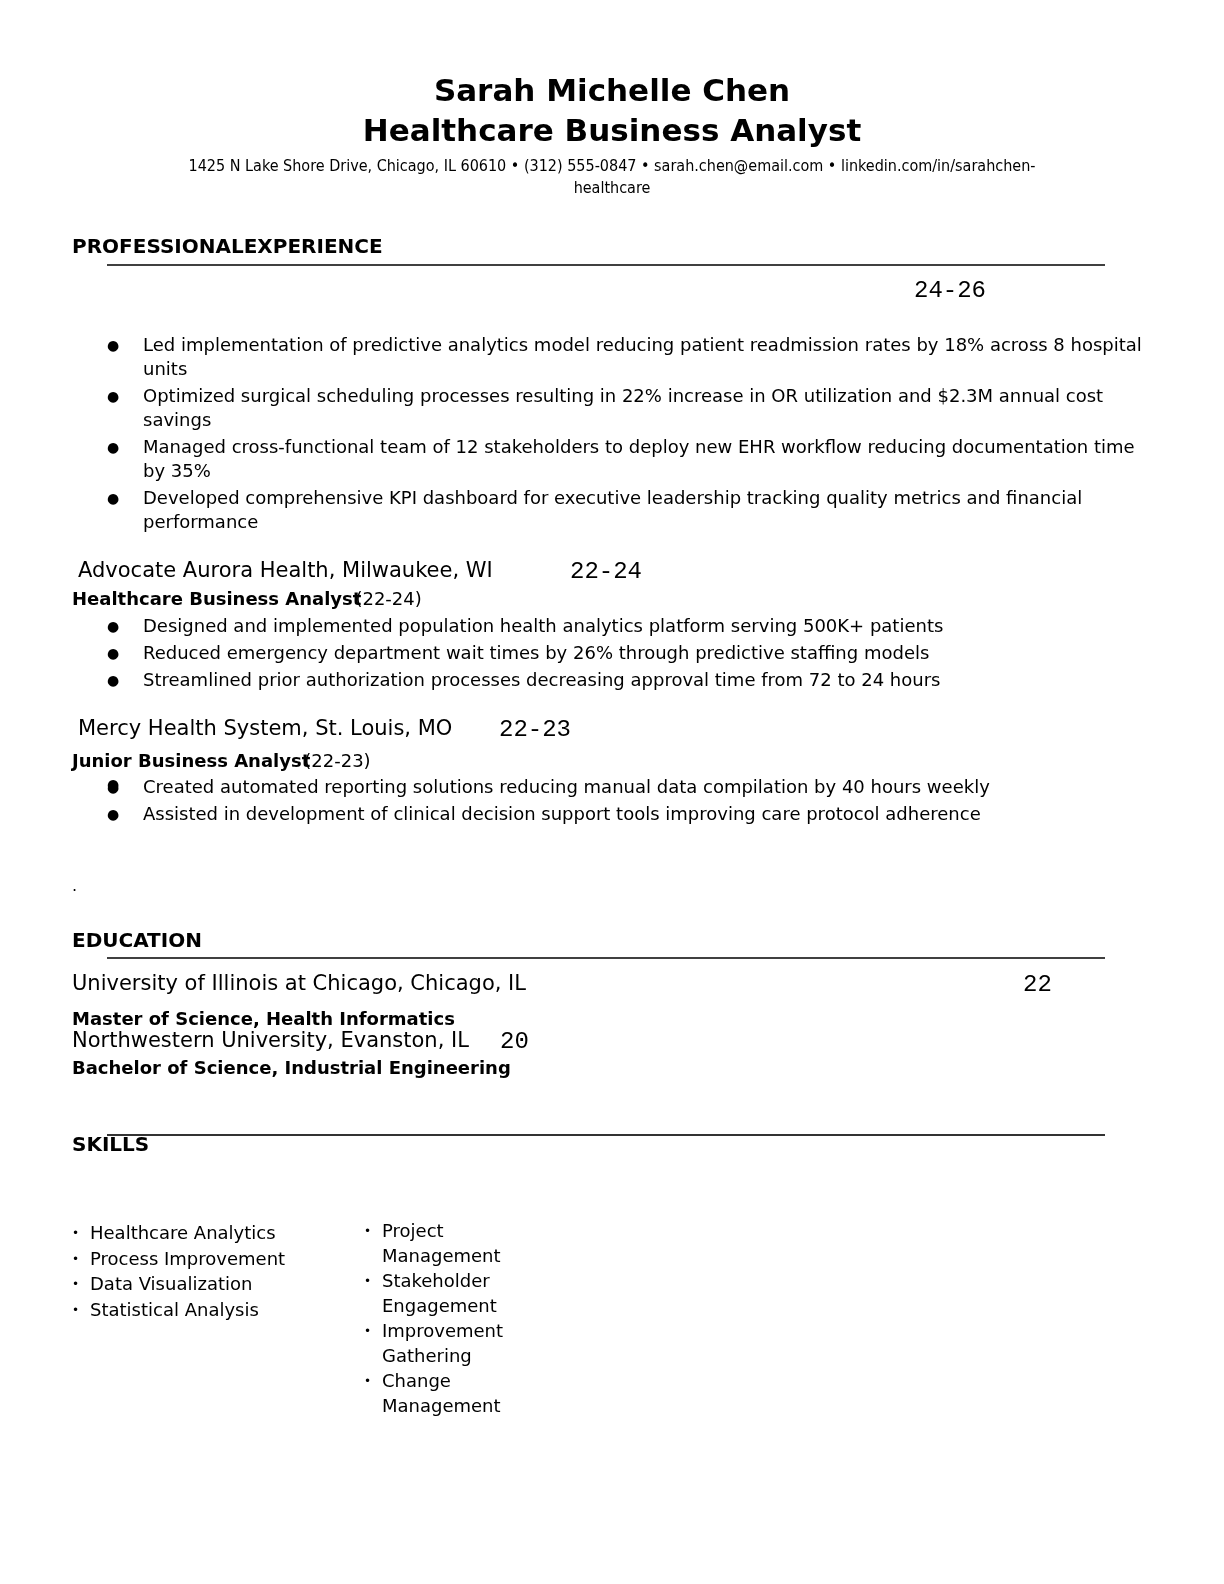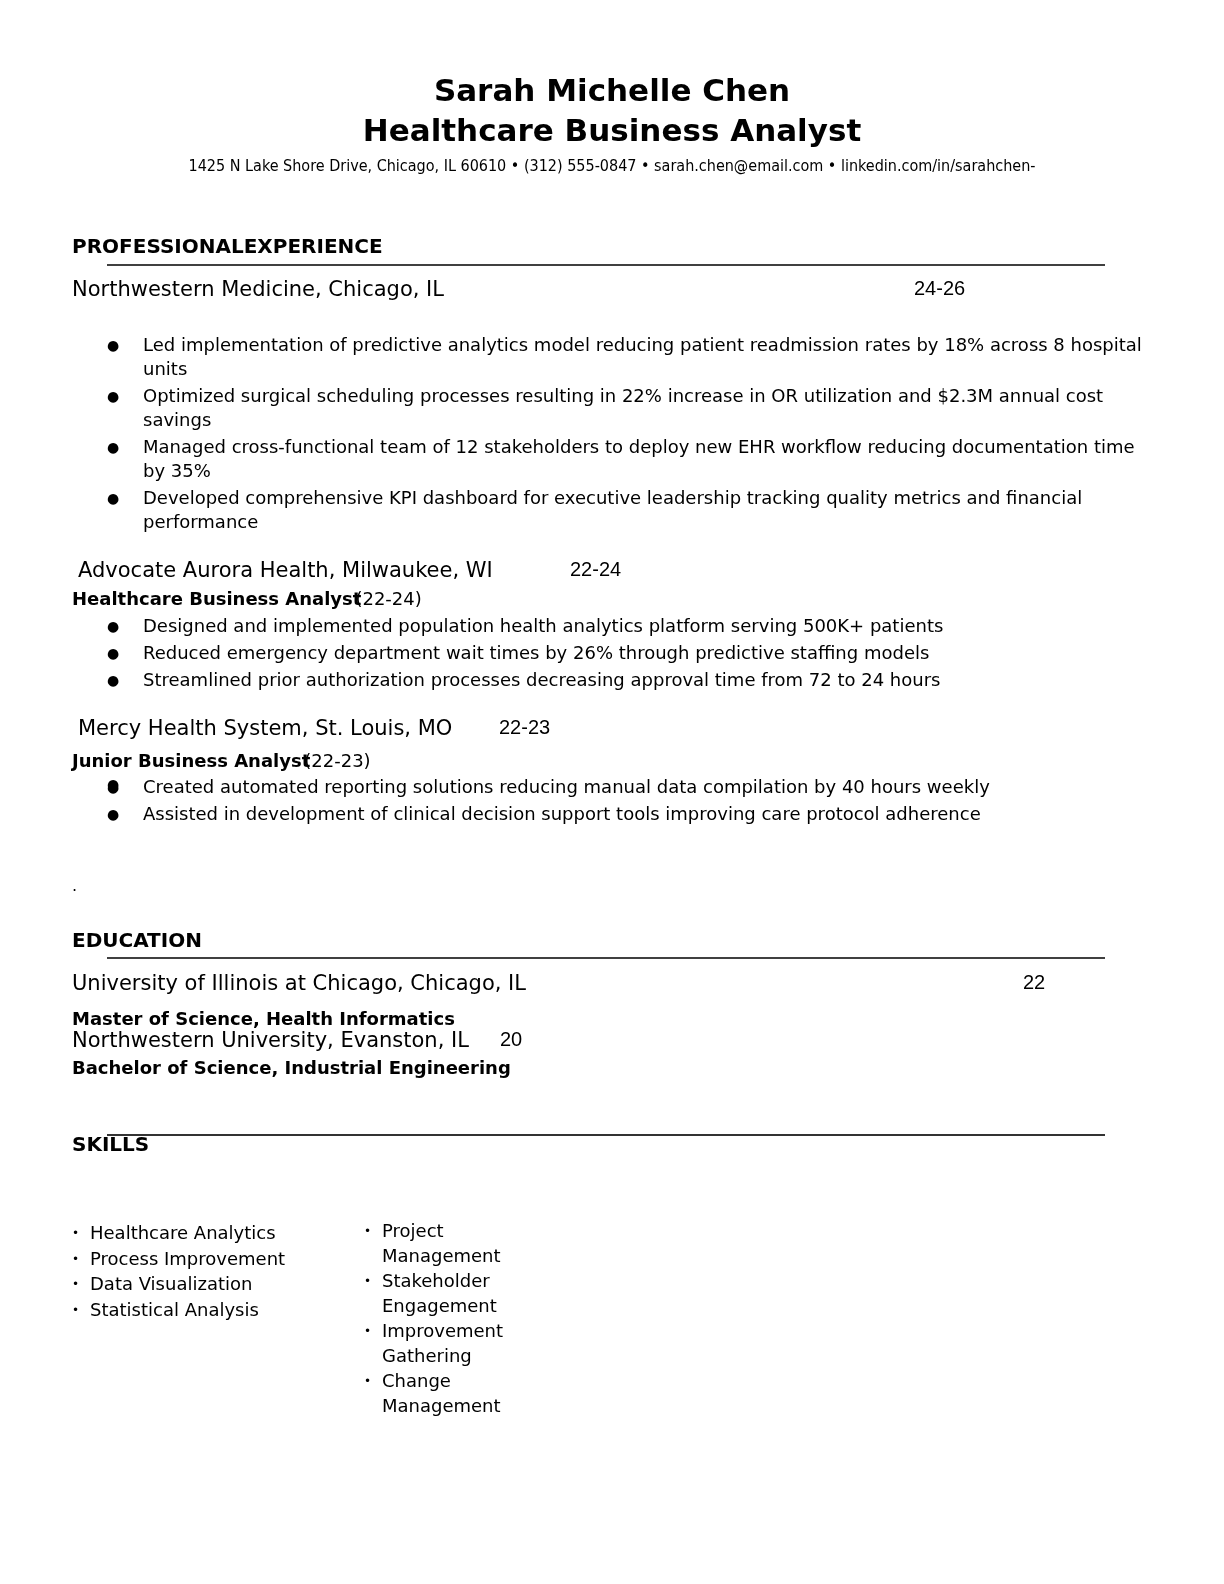--- a/index.html
+++ b/index.html
@@ -8,47 +8,47 @@
   .abs { position: absolute; white-space: nowrap; }
   .name, .title { font-family: "DejaVu Sans", sans-serif; font-weight: bold; font-size: 31px; width: 1224px; left: 0; text-align: center; }
   .name { top: 72px; }
   .title { top: 112px; }
   .contact { font-family: "DejaVu Sans Condensed", "DejaVu Sans", sans-serif; font-size: 16px; width: 1224px; left: 0; text-align: center; line-height: 22px; top: 155px; white-space: normal; }
   .section-heading { font-family: "DejaVu Sans", sans-serif; font-weight: bold; font-size: 20px; left: 72px; }
   .rule { position: absolute; left: 107px; width: 998px; background: #404040; }
   .rule.thick { height: 2px; }
   .rule.thin { height: 2px; background: #333; }
   .org { font-family: "DejaVu Sans", sans-serif; font-size: 21px; }
-  .date { font-family: Liberation Sans, sans-serif; font-size: 20px; }
+  .date { font-family: Liberation Mono, monospace; font-size: 24px; }
   .role { font-family: "DejaVu Sans", sans-serif; font-weight: bold; font-size: 18px; left: 72px; }
   .role-dates { font-family: "DejaVu Sans", sans-serif; font-size: 18px; font-weight: normal; margin-left: -6px; }
   ul.bullets { position: absolute; margin: 0; padding: 0; list-style: none; left: 107px; width: 1040px; }
   ul.bullets li { position: relative; font-family: "DejaVu Sans", sans-serif; font-size: 18px; line-height: 24px; padding-left: 36px; margin-bottom: 3px; }
   ul.bullets li .dot { position: absolute; left: 0; top: 0; font-size: 14px; }
   .degree { font-family: "DejaVu Sans", sans-serif; font-weight: bold; font-size: 18px; left: 72px; }
   .skills-col { position: absolute; margin: 0; padding: 0; list-style: none; }
   .skills-col li { position: relative; font-family: "DejaVu Sans", sans-serif; font-size: 18px; line-height: 24.5px; padding-left: 18px; margin-bottom: 1px; }
   .skills-col li .dot { position: absolute; left: 0; top: 0; font-size: 12px; }
   .stray-dot { font-family: "DejaVu Sans", sans-serif; font-size: 16px; left: 72px; top: 876px; }
 </style>
 </head>
 <body>
 
 <div class="page">
 
   <div class="abs name">Sarah Michelle Chen</div>
   <div class="abs title">Healthcare Business Analyst</div>
   <div class="abs contact">
     <div>1425 N Lake Shore Drive, Chicago, IL 60610 • (312) 555-0847 • sarah.chen@email.com • linkedin.com/in/sarahchen-</div>
+    <div>healthcare</div>
   </div>
 
   <div class="abs section-heading" style="top:234px;">PROFESSIONALEXPERIENCE</div>
   <div class="rule thick" style="top:264px;"></div>
 
-  <div class="abs org" style="left:72px; top:277px;">Northwestern Medicine, Chicago, IL</div>
   <div class="abs date" style="left:914px; top:277px;">24-26</div>
   <ul class="bullets" style="top:333px;">
     <li><span class="dot">●</span><span>Led implementation of predictive analytics model reducing patient readmission rates by 18% across 8 hospital units</span></li>
     <li><span class="dot">●</span><span>Optimized surgical scheduling processes resulting in 22% increase in OR utilization and $2.3M annual cost savings</span></li>
     <li><span class="dot">●</span><span>Managed cross-functional team of 12 stakeholders to deploy new EHR workflow reducing documentation time by 35%</span></li>
     <li><span class="dot">●</span><span>Developed comprehensive KPI dashboard for executive leadership tracking quality metrics and financial performance</span></li>
   </ul>
 
   <div class="abs org" style="left:78px; top:558px;">Advocate Aurora Health, Milwaukee, WI</div>
   <div class="abs date" style="left:570px; top:558px;">22-24</div>

